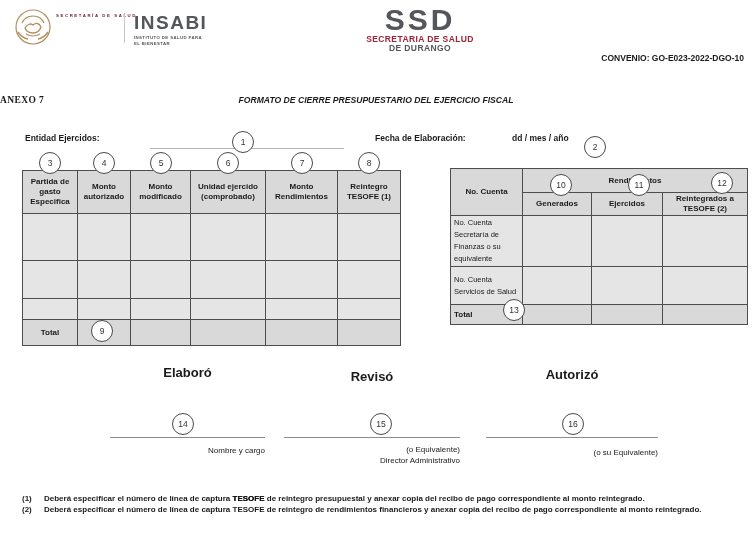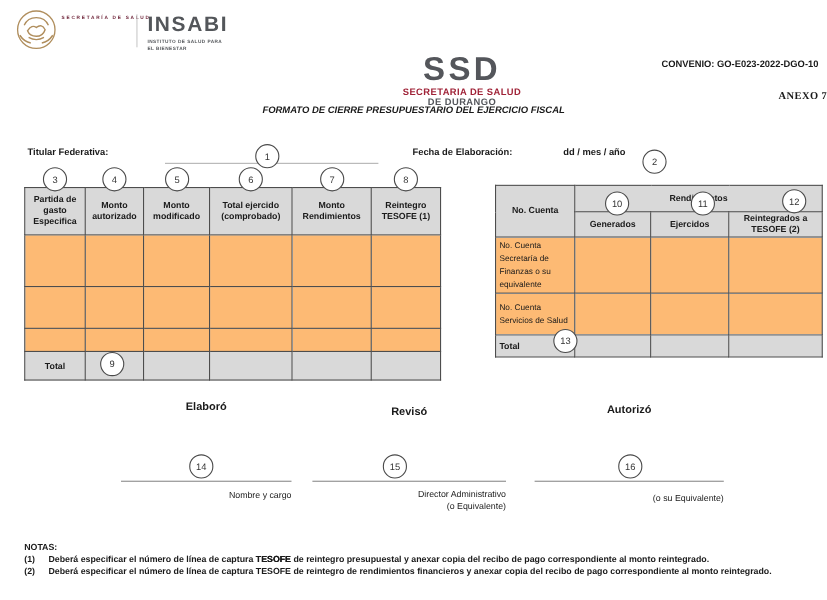--- a/index.html
+++ b/index.html
@@ -11,51 +11,51 @@
   }
   .abs{position:absolute;}
 
   
   .salud-wordmark{font-family:"Liberation Serif",serif;font-weight:700;font-size:23px;line-height:24px;color:#691C32;letter-spacing:1px;}
   .salud-sub{font-size:4.3px;font-weight:700;letter-spacing:1.6px;color:#691C32;margin-top:2px;}
   .logo-divider{width:1px;height:30px;background:#c9c9c9;}
   .insabi-wordmark{font-weight:700;font-size:19px;line-height:20px;color:#53565A;letter-spacing:1.5px;}
   .insabi-sub{font-size:4.3px;font-weight:700;letter-spacing:.4px;color:#53565A;line-height:5.5px;margin-top:2px;}
   .ssd-block{text-align:center;width:150px;}
-  .ssd-wordmark{font-weight:800;font-size:30px;line-height:30px;color:#54565B;letter-spacing:3px;margin-top:44px;}
+  .ssd-wordmark{font-weight:800;font-size:30px;line-height:30px;color:#54565B;letter-spacing:3px;}
   .ssd-sub1{font-variant:small-caps;font-weight:700;font-size:8.5px;line-height:9px;color:#A02338;letter-spacing:.4px;}
   .ssd-sub2{font-variant:small-caps;font-weight:700;font-size:8.5px;line-height:9px;color:#54565B;letter-spacing:.4px;}
   .convenio{font-size:8.5px;font-weight:700;}
 
   
-  .title-serif{width:752px;text-align:right;font-family:"Liberation Serif",serif;font-weight:700;font-size:9.5px;letter-spacing:.4px;}
+  .title-serif{width:752px;text-align:left;font-family:"Liberation Serif",serif;font-weight:700;font-size:9.5px;letter-spacing:.4px;margin-top:12px;}
   .title-sans{width:752px;text-align:center;font-weight:700;font-size:8.6px;}
 
   
   .lbl{font-size:8.5px;font-weight:700;}
   .fill-line{height:1px;background:#b3b3b3;}
 
   
   table.doc{border-collapse:collapse;table-layout:fixed;font-size:8px;}
   table.doc th,table.doc td{border:1px solid #4d4d4d;padding:1px 3px;vertical-align:middle;overflow:hidden;}
   table.doc th{background:#D9D9D9;font-weight:700;text-align:center;line-height:10px;}
-  table.doc td{background:#fdba74;}
+  table.doc td{background:#e5e5e5;}
   tr.total-row td{background:#D9D9D9;font-weight:700;}
   td.row-label{font-weight:400;font-size:7.5px;line-height:12px;text-align:left;vertical-align:middle;}
   td.center{text-align:center;}
 
   
   .ref-circle{
     position:absolute;width:20px;height:20px;border:1px solid #4a4a4a;border-radius:50%;
     background:#fff;display:flex;align-items:center;justify-content:center;
     font-size:8.5px;color:#333;z-index:5;
   }
 
   
-  .sig-role{font-size:10px;font-weight:700;text-align:center;}
+  .sig-role{font-size:13px;font-weight:700;text-align:center;}
   .sig-line{height:1px;background:#8c8c8c;}
   .sig-caption{font-size:8px;line-height:11px;text-align:right;}
 
   
   .notes{font-size:8px;font-weight:700;line-height:10px;}
   .note-item{position:relative;padding-left:22px;text-align:justify;margin-top:1px;}
   .note-num{position:absolute;left:0;top:0;}
   .tesofe-strong{text-shadow:0 0 .5px #000;}
 </style>
 </head>
@@ -84,40 +84,40 @@
 <div class="abs ssd-block" style="left:345px;top:5px;">
   <div class="ssd-wordmark">SSD</div>
   <div class="ssd-sub1">SECRETARIA DE SALUD</div>
   <div class="ssd-sub2">DE DURANGO</div>
 </div>
 <div class="abs convenio" style="top:53px;right:8px;">CONVENIO: GO-E023-2022-DGO-10</div>
 
 <div class="abs title-serif" style="top:83px;left:0;">ANEXO 7</div>
 <div class="abs title-sans" style="top:95px;left:0;font-style:italic;">FORMATO DE CIERRE PRESUPUESTARIO DEL EJERCICIO FISCAL</div>
 
-<div class="abs lbl" style="left:25px;top:133px;">Titular Federativa:</div>
+<div class="abs lbl" style="left:25px;top:133px;">Entidad Ejercidos:</div>
 <div class="abs fill-line" style="left:150px;top:148px;width:194px;"></div>
 <div class="abs lbl" style="left:375px;top:133px;">Fecha de Elaboración:</div>
 <div class="abs lbl" style="left:512px;top:133px;">dd / mes / año</div>
 
 <table class="doc abs" style="left:22px;top:170px;width:378px;">
   <colgroup>
     <col style="width:55px">
       <col style="width:53px">
       <col style="width:60px">
     <col style="width:75px">
       <col style="width:72px">
       <col style="width:63px">
   </colgroup>
   <thead>
     <tr style="height:43px;">
       <th>Partida de gasto Especifica</th>
       <th>Monto autorizado</th>
       <th>Monto modificado</th>
-      <th>Total ejercido (comprobado)</th>
+      <th>Unidad ejercido (comprobado)</th>
       <th>Monto Rendimientos</th>
       <th>Reintegro TESOFE (1)</th>
     </tr>
   </thead>
   <tbody>
     <tr style="height:47px;">
       <td></td>
         <td></td>
         <td></td>
         <td></td>
@@ -198,44 +198,43 @@
 <div class="ref-circle" style="left:150px;top:152px;">5</div>
 <div class="ref-circle" style="left:217px;top:152px;">6</div>
 <div class="ref-circle" style="left:291px;top:152px;">7</div>
 <div class="ref-circle" style="left:358px;top:152px;">8</div>
 <div class="ref-circle" style="left:91px;top:320px;">9</div>
 <div class="ref-circle" style="left:550px;top:174px;">10</div>
 <div class="ref-circle" style="left:628px;top:174px;">11</div>
 <div class="ref-circle" style="left:711px;top:172px;">12</div>
 <div class="ref-circle" style="left:503px;top:299px;">13</div>
 <div class="ref-circle" style="left:172px;top:413px;">14</div>
-<div class="ref-circle" style="left:348px;top:413px;">15</div>
+<div class="ref-circle" style="left:370px;top:413px;">15</div>
 <div class="ref-circle" style="left:562px;top:413px;">16</div>
 
 <div class="abs sig-role" style="left:110px;top:365px;width:155px;">Elaboró</div>
 <div class="abs sig-role" style="left:284px;top:369px;width:176px;">Revisó</div>
 <div class="abs sig-role" style="left:486px;top:367px;width:172px;">Autorizó</div>
 
 <div class="abs sig-line" style="left:110px;top:437px;width:155px;"></div>
 <div class="abs sig-line" style="left:284px;top:437px;width:176px;"></div>
 <div class="abs sig-line" style="left:486px;top:437px;width:172px;"></div>
 
 <div class="abs sig-caption" style="left:110px;top:445px;width:155px;">
   <div>Nombre y cargo</div>
   <div></div>
 </div>
 <div class="abs sig-caption" style="left:284px;top:444px;width:176px;">
+  <div>(o Equivalente)</div>
   <div>Director Administrativo</div>
-  <div>(o Equivalente)</div>
 </div>
 <div class="abs sig-caption" style="left:486px;top:447px;width:172px;">
   <div>(o su Equivalente)</div>
 </div>
 
 <div class="abs notes" style="left:22px;top:493px;width:724px;">
-  <div>NOTAS:</div>
   <div class="note-item">
     <span class="note-num">(1)</span><span>Deberá especificar el número de línea de captura </span><span class="tesofe-strong">TESOFE</span><span> de reintegro presupuestal y anexar copia del recibo de pago correspondiente al monto reintegrado.</span>
   </div>
   <div class="note-item">
     <span class="note-num">(2)</span><span>Deberá especificar el número de línea de captura TESOFE de reintegro de rendimientos financieros y anexar copia del recibo de pago correspondiente al monto reintegrado.</span>
   </div>
 </div>
 
 </body></html>

